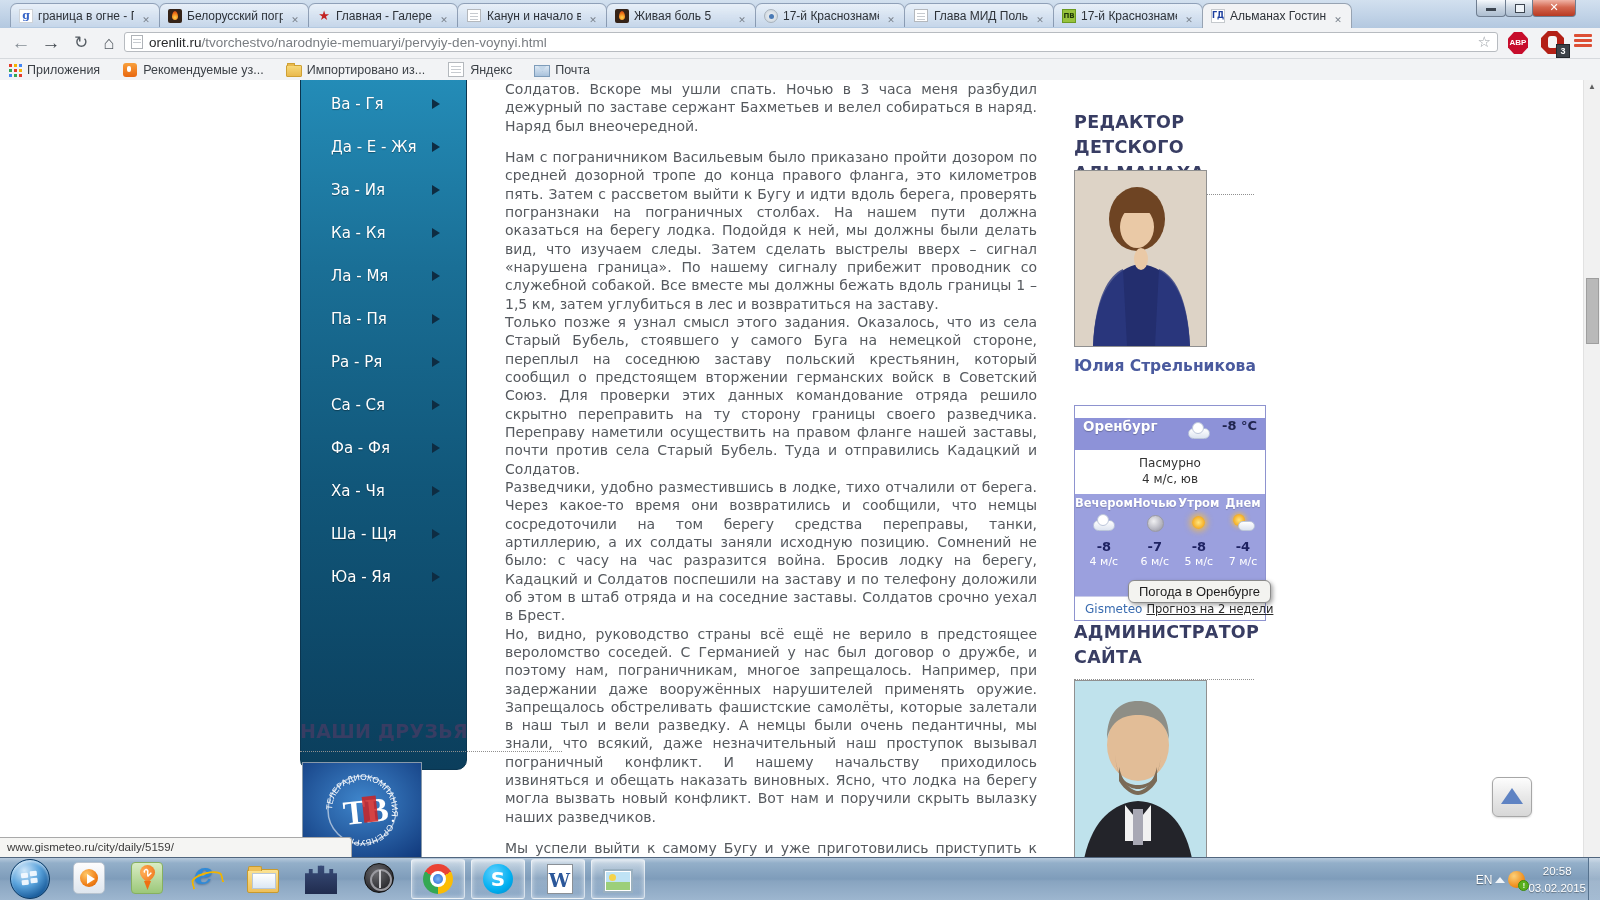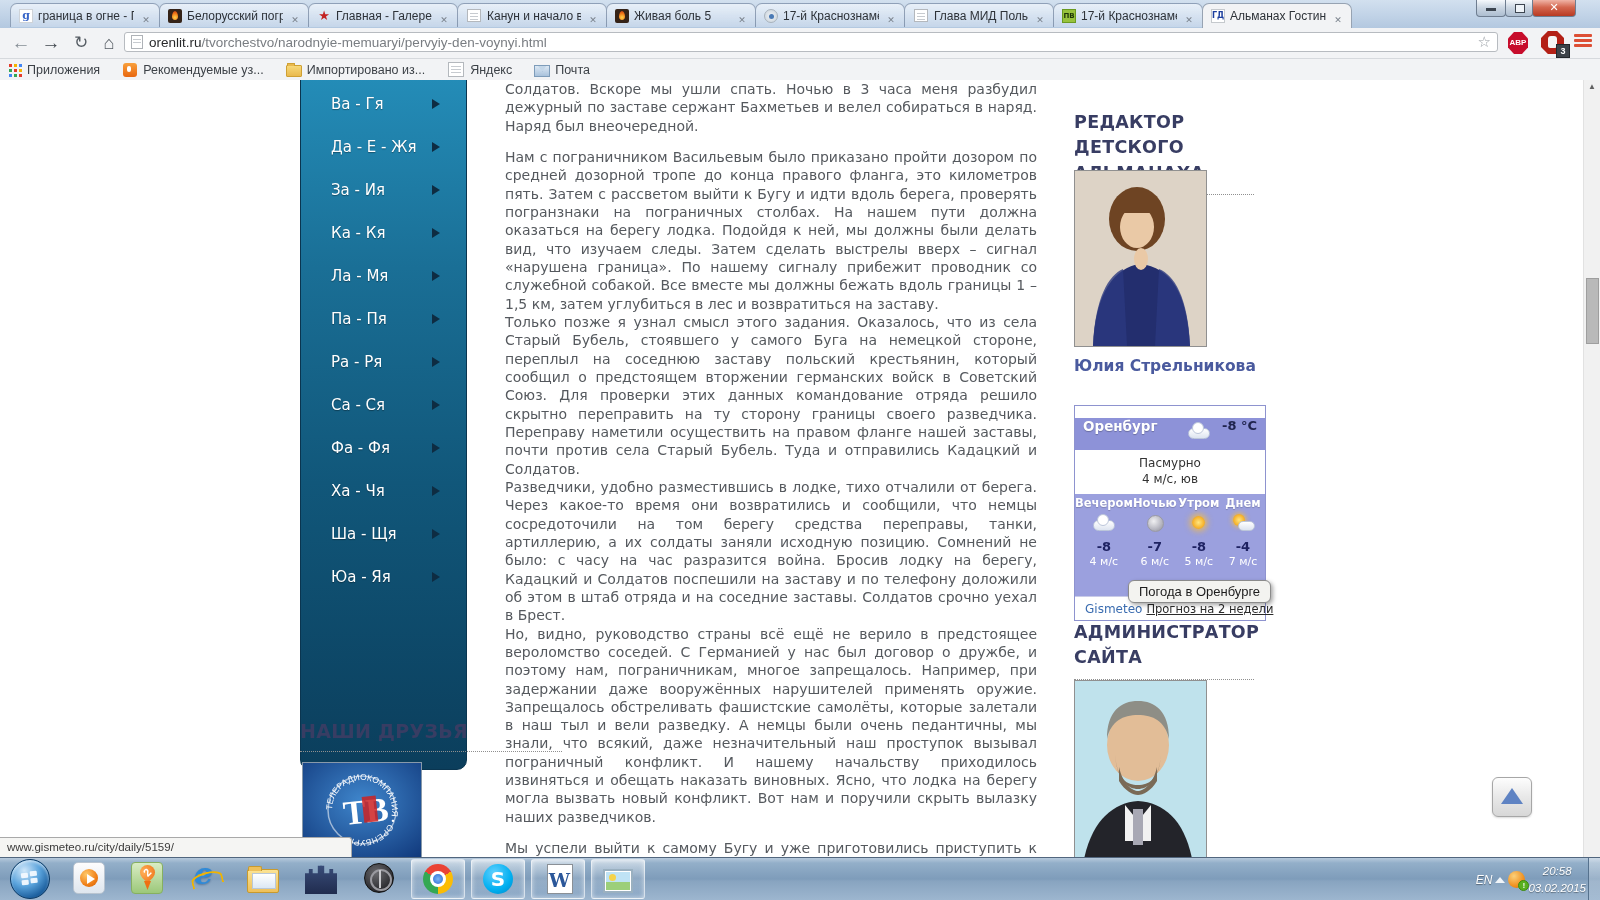--- a/index.html
+++ b/index.html
@@ -200,21 +200,21 @@
     background:conic-gradient(from -60deg,#ea4335 0 120deg,#fbbc05 0 240deg,#34a853 0 360deg);}
   .ai.chrome::before{content:"";position:absolute;left:7px;top:7px;width:16px;height:16px;border-radius:50%;background:#fff;}
   .ai.chrome::after{content:"";position:absolute;left:10px;top:10px;width:10px;height:10px;border-radius:50%;background:radial-gradient(#7ab4f5,#2a6ad4);}
   .ai.skype{width:30px;height:30px;border-radius:50%;background:radial-gradient(circle at 38% 30%,#5fd0ff,#00aff0 60%,#0087c6);}
   .ai.skype::before{content:"S";position:absolute;left:0;right:0;text-align:center;font:700 20px/30px "DejaVu Sans",sans-serif;color:#fff;}
   .ai.word{width:26px;height:30px;margin-left:3px;background:#fff;border:1px solid #8a9096;box-sizing:border-box;}
   .ai.word::before{content:"W";position:absolute;left:0;right:0;top:4px;text-align:center;font:700 19px "DejaVu Serif",serif;color:#2b579a;}
   .ai.photos{width:30px;height:24px;margin-top:4px;background:linear-gradient(#bfe3f5 0 55%,#9ccf7a 55% 100%);border:2px solid #9ab0c0;box-sizing:border-box;box-shadow:inset 0 0 0 1px #fff;}
   .ai.photos::before{content:"";position:absolute;left:4px;top:3px;width:7px;height:7px;border-radius:50%;background:#f5d34a;}
 
-  .tray{position:absolute;right:14px;top:0;height:43px;display:flex;align-items:center;gap:3px;font-style:italic;}
+  .tray{position:absolute;right:14px;top:0;height:43px;display:flex;align-items:center;gap:3px;}
   .tray-lang{color:#fff;font-size:12px;text-shadow:0 1px 1px rgba(0,0,0,.4);}
   .tray-up{width:0;height:0;border-bottom:6px solid #f0f4f8;border-left:5px solid transparent;border-right:5px solid transparent;}
   .tray-app{position:relative;width:17px;height:17px;border-radius:50%;background:radial-gradient(circle at 35% 30%,#fbd07a,#ef8c1a 65%,#d06a00);}
   .tray-app::after{content:"!";position:absolute;right:-4px;bottom:-3px;width:9px;height:9px;border-radius:50%;background:#58b01e;border:1px solid #3d8a10;
     color:#fff;font:700 7px/9px "Liberation Sans",sans-serif;text-align:center;}
   .tray-clock{text-align:center;color:#fff;font-size:11.5px;line-height:1.45;text-shadow:0 1px 1px rgba(0,0,0,.4);}
   .showdesk{position:absolute;right:0;top:0;width:11px;height:43px;border-left:1px solid #56728e;
     background:linear-gradient(rgba(255,255,255,.35),rgba(255,255,255,.08));}
 
   

